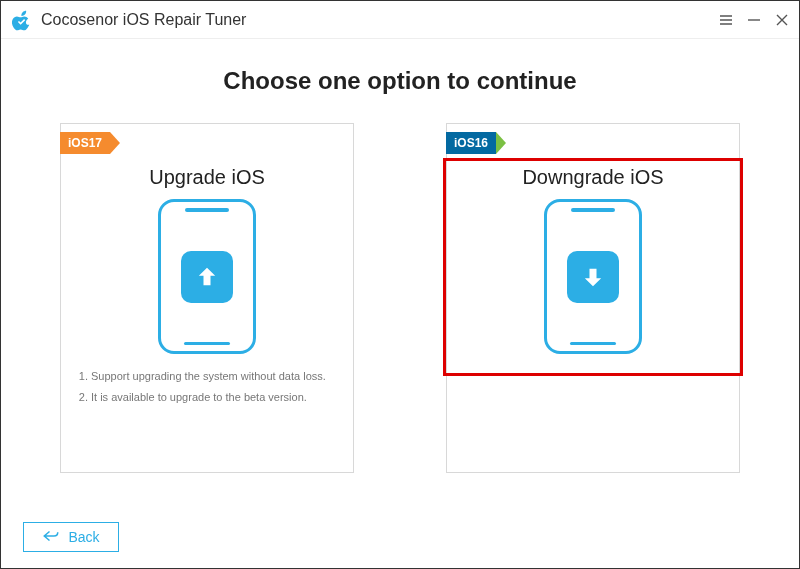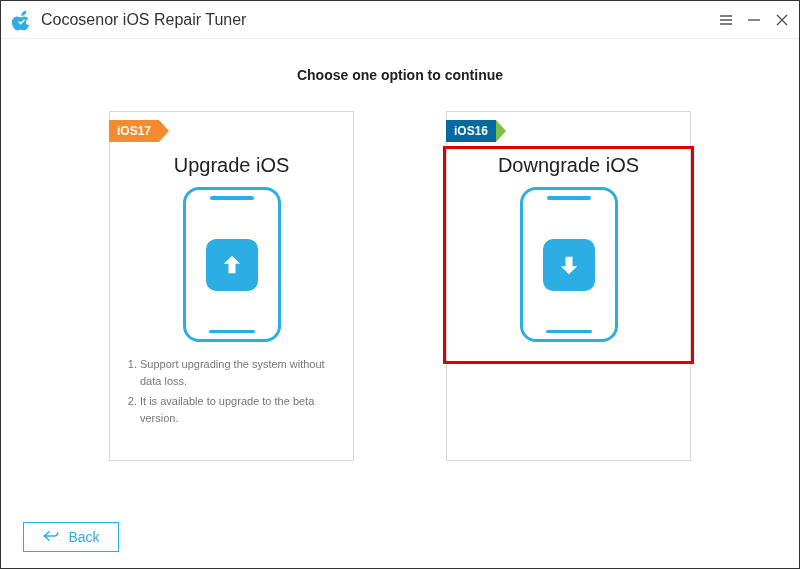--- a/index.html
+++ b/index.html
@@ -36,34 +36,34 @@
   }
   .win-btn {
     width: 14px; height: 14px;
     display: flex; align-items: center; justify-content: center;
     color: #555;
     font-size: 16px;
     cursor: pointer;
   }
   .main-heading {
     text-align: center;
-    font-size: 14px;
+    font-size: 24px;
     font-weight: bold;
     color: #222;
     margin-top: 28px;
     margin-bottom: 28px;
   }
   .cards {
     display: flex;
     justify-content: center;
     gap: 92px;
     padding: 0 40px;
   }
   .card {
-    width: 245px;
+    width: 294px;
     height: 350px;
     border: 1px solid #d8d8d8;
     position: relative;
     background: #fff;
     cursor: pointer;
   }
   .ribbon {
     position: absolute;
     top: 8px;
     left: -1px;

